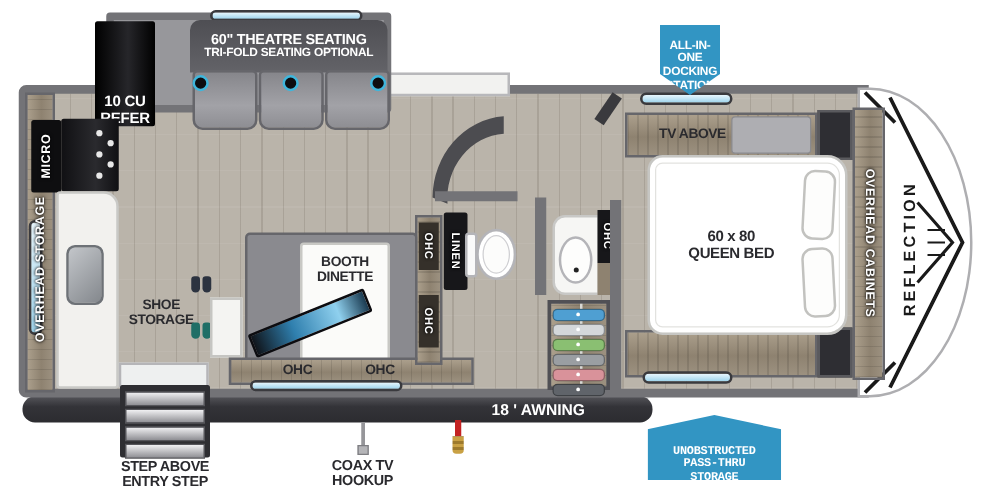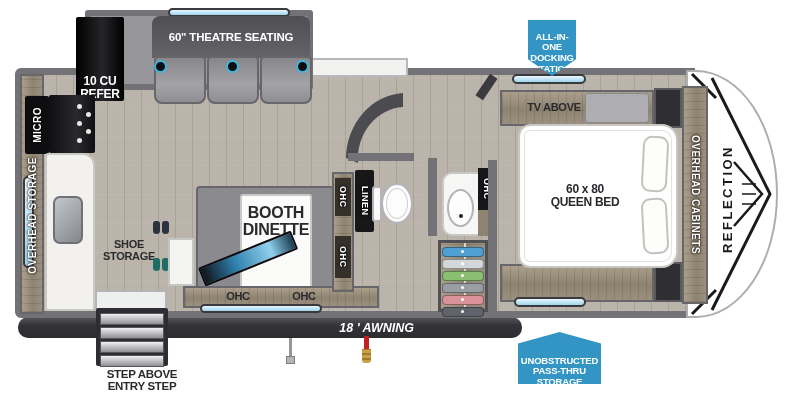--- a/index.html
+++ b/index.html
@@ -37,40 +37,41 @@
   .cloth{height:8px;border-radius:4px;margin:2px auto;width:40px;position:relative;border:1px solid rgba(0,0,0,.35);}
   .cloth:after{content:"";position:absolute;left:18px;top:2px;width:3px;height:3px;border-radius:50%;background:#fff;}
   .shoe{position:absolute;width:7px;height:13px;border-radius:3px 3px 4px 4px;}
 </style>
 </head>
 <body>
 
 <div id="stage">
 
   <div class="abs" style="left:18px;top:317px;width:504px;height:21px;background:linear-gradient(180deg,#55555a,#333338 40%,#2c2c30);
-              border-radius:10px;display:flex;align-items:center;justify-content:flex-end;padding-right:108px;font-style:italic;">
+              border-radius:10px;display:flex;align-items:center;justify-content:flex-end;padding-right:54px;">
     <span style="color:#fff;font-weight:bold;font-size:12.5px;letter-spacing:0;">18 ' AWNING</span>
   </div>
 
   <div class="abs floor" style="left:15px;top:68px;width:680px;height:250px;border:7px solid #737377;border-radius:6px 0 0 6px;"></div>
 
   <div class="abs" style="left:310px;top:58px;width:98px;height:19px;background:#f2f2f0;border:2px solid #b8b8bb;"></div>
 
   <div class="abs" style="left:85px;top:10px;width:228px;height:80px;border:6px solid #737377;background:#97979b;border-radius:3px;"></div>
   <div class="abs window" style="left:168px;top:8px;width:122px;height:9px;"></div>
 
   <div class="abs flexc" style="left:76px;top:17px;width:48px;height:84px;background:linear-gradient(90deg,#000,#26262a 55%,#000);border-radius:2px;align-items:flex-end;">
     <span class="wlbl" style="font-size:12px;">10 CU
 REFER</span>
   </div>
 
   <div class="abs" style="left:152px;top:16px;width:158px;height:86px;">
     <div class="abs" style="left:0;top:0;width:158px;height:42px;background:linear-gradient(180deg,#4e4e53,#636368);border-radius:8px 8px 0 0;
                 display:flex;flex-direction:column;align-items:center;justify-content:center;">
       <span class="wlbl" style="font-size:11.5px;">60" THEATRE SEATING</span>
+      <span class="wlbl" style="font-size:9.5px;">TRI-FOLD SEATING OPTIONAL</span>
     </div>
     <div class="seat" style="left:2px;"></div>
     <div class="seat" style="left:55px;"></div>
     <div class="seat" style="left:108px;"></div>
     <div class="cup" style="left:2px;top:44px;"></div>
     <div class="cup" style="left:74px;top:44px;"></div>
     <div class="cup" style="left:144px;top:44px;"></div>
   </div>
 
   <div class="abs woodv" style="left:20px;top:74px;width:24px;height:240px;border:2px solid #66666b;"></div>
@@ -92,21 +93,21 @@
   <div class="abs lbl" style="left:98px;top:239px;width:62px;font-size:11px;">SHOE
 STORAGE</div>
   <div class="shoe" style="left:153px;top:221px;background:#2c3340;"></div>
   <div class="shoe" style="left:162px;top:221px;background:#2c3340;"></div>
   <div class="shoe" style="left:153px;top:258px;background:#1f6e66;"></div>
   <div class="shoe" style="left:162px;top:258px;background:#1f6e66;"></div>
 
   <div class="abs" style="left:196px;top:186px;width:138px;height:112px;background:#8a8a8f;border:2px solid #66666b;border-radius:4px;"></div>
   <div class="abs" style="left:240px;top:194px;width:72px;height:106px;background:#fbfbf9;border:2px solid #c8c8c4;border-radius:3px;
               display:flex;justify-content:center;padding-top:9px;">
-    <span class="lbl" style="font-size:16px;">BOOTH
+    <span class="lbl" style="font-size:11px;">BOOTH
 DINETTE</span>
   </div>
 
   <div class="abs" style="left:168px;top:238px;width:26px;height:48px;background:#f4f4f2;border:2px solid #c5c5c2;"></div>
   <div class="abs" style="left:198px;top:268px;width:100px;height:20px;transform:rotate(-22deg);transform-origin:left top;
               background:linear-gradient(90deg,#10141a,#2f7fae 35%,#8fd0ee 75%,#1a3a50);border:2px solid #0c0c10;border-radius:2px;"></div>
 
   <div class="abs wood" style="left:183px;top:286px;width:196px;height:22px;border:2px solid #66666b;">
     <span class="lbl" style="position:absolute;left:36px;top:3px;width:34px;font-size:11px;">OHC</span>
     <span class="lbl" style="position:absolute;left:102px;top:3px;width:34px;font-size:11px;">OHC</span>
@@ -190,35 +191,37 @@
 
   <div class="abs woodv flexc" style="left:682px;top:86px;width:26px;height:218px;border:2px solid #66666b;">
     <span class="v-down vwhite" style="font-size:10px;">OVERHEAD CABINETS</span>
   </div>
 
   <div class="abs badge" style="left:528px;top:20px;width:48px;height:56px;clip-path:polygon(0 0,100% 0,100% 70%,50% 100%,0 70%);padding-top:1px;">
     <span>ALL-IN-ONE
 DOCKING
 STATION</span>
   </div>
-  <div class="abs badge" style="left:518px;top:332px;width:83px;height:52px;clip-path:polygon(0 22%,50% 0,100% 22%,100% 100%,0 100%);padding-top:13px;">
+  <div class="abs badge" style="left:518px;top:332px;width:107px;height:52px;clip-path:polygon(0 22%,50% 0,100% 22%,100% 100%,0 100%);padding-top:13px;font-family:Liberation Mono, monospace;">
     <span>UNOBSTRUCTED
 PASS-THRU
 STORAGE</span>
   </div>
 
   <div class="abs" style="left:95px;top:290px;width:72px;height:20px;background:#eef0f0;border:2px solid #b5b5b8;"></div>
   <div class="abs" style="left:96px;top:308px;width:72px;height:58px;background:#2e2e32;border-radius:2px;padding-top:3px;">
     <div class="tread"></div>
     <div class="tread"></div>
     <div class="tread"></div>
     <div class="tread"></div>
   </div>
-  <div class="abs lbl" style="left:87px;top:368px;width:110px;font-size:11.5px;">STEP ABOVE
+  <div class="abs lbl" style="left:77px;top:368px;width:110px;font-size:11.5px;">STEP ABOVE
 ENTRY STEP</div>
 
   <div class="abs" style="left:289px;top:338px;width:3px;height:20px;background:#96969a;"></div>
   <div class="abs" style="left:286px;top:356px;width:9px;height:8px;background:#b5b5b8;border:1px solid #7e7e82;"></div>
+  <div class="abs lbl" style="left:256px;top:367px;width:68px;font-size:11.5px;">COAX TV
+HOOKUP</div>
 
   <div class="abs" style="left:364px;top:336px;width:5px;height:13px;background:#c32222;"></div>
   <div class="abs" style="left:362px;top:349px;width:9px;height:14px;background:repeating-linear-gradient(0deg,#c9a144 0 3px,#9d7a2c 3px 5px);border-radius:0 0 3px 3px;"></div>
 
 </div>
 
 </body></html>

